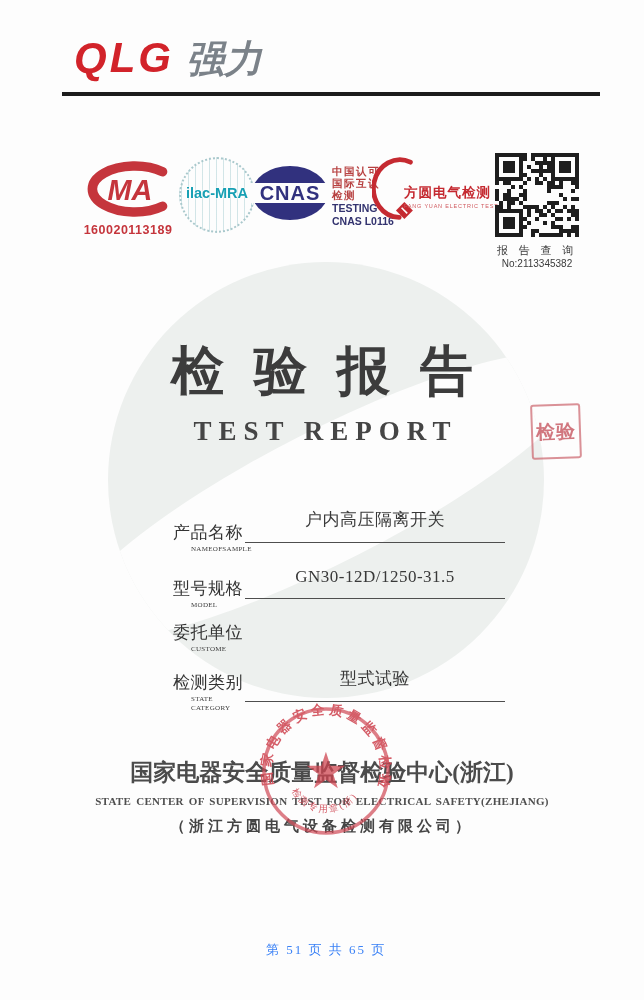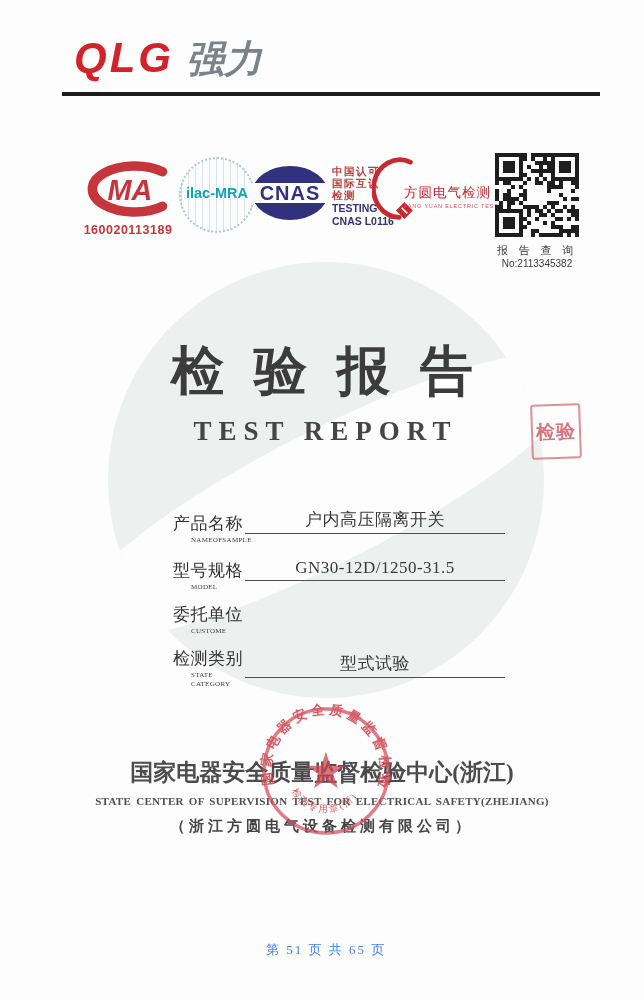--- a/index.html
+++ b/index.html
@@ -34,21 +34,21 @@
   .cnas-label{position:absolute;top:16px;left:0;right:0;text-align:center;
       font-family:"Liberation Sans",sans-serif;font-weight:bold;font-size:20px;color:#31317e;
       letter-spacing:1px;}
   .cnas-text{position:absolute;left:332px;top:165px;line-height:1.15;}
   .cnas-text .cn{font-family:"Liberation Sans",sans-serif;font-weight:bold;font-size:10.5px;
       color:#b74040;letter-spacing:1.5px;}
   .cnas-text .en{font-family:"Liberation Sans",sans-serif;font-weight:bold;font-size:10.5px;
       color:#33336f;margin-top:1px;}
   .fy{position:absolute;left:372px;top:156px;width:120px;}
   .fy-text{position:absolute;left:32px;top:28px;white-space:nowrap;}
-  .fy-cn{font-family:"Liberation Sans",sans-serif;font-weight:normal;font-size:13.5px;color:#c52a31;
+  .fy-cn{font-family:"Liberation Sans",sans-serif;font-weight:bold;font-size:13.5px;color:#c52a31;
       letter-spacing:1px;}
   .fy-en{font-family:"Liberation Sans",sans-serif;font-size:5.5px;color:#d05a5f;
       letter-spacing:0.8px;margin-top:1px;}
   .qr-block{position:absolute;left:491px;top:153px;width:92px;text-align:center;}
   .qr-caption{font-size:11px;color:#3a3a3a;letter-spacing:4px;margin-top:2px;}
   .qr-no{font-family:"Liberation Sans",sans-serif;font-size:10px;color:#3a3a3a;margin-top:0;}
   
   .title{position:absolute;top:336px;left:0;right:0;text-align:center;}
   .title-cn{display:inline-block;font-weight:bold;font-size:53px;color:#3c3c3c;
       letter-spacing:30px;margin-right:-30px;}
@@ -59,21 +59,21 @@
       border:2.5px solid rgba(203,98,107,.7);border-radius:3px;transform:rotate(-2deg);
       display:flex;align-items:center;justify-content:center;z-index:2;}
   .jy span{font-weight:bold;font-size:19px;color:rgba(198,85,95,.8);letter-spacing:1px;}
   
   .form{position:absolute;left:173px;top:508px;width:332px;}
   .frow{display:flex;align-items:flex-end;margin-bottom:13px;}
   .flabel{flex:none;width:72px;}
   .fcn{font-size:17px;color:#333;letter-spacing:0.5px;line-height:20px;}
   .fen{font-size:7px;color:#3c3c3c;letter-spacing:0.3px;line-height:9px;margin-top:2px;padding-left:18px;}
   .fline{flex:1;border-bottom:1.6px solid #4e4e4e;text-align:center;font-size:17px;
-      color:#393939;padding-bottom:2px;margin-bottom:11px;letter-spacing:0.5px;}
+      color:#393939;padding-bottom:11px;margin-bottom:11px;letter-spacing:0.5px;}
   
   .org{position:absolute;top:757px;left:0;right:0;text-align:center;z-index:1;}
   .org-cn{font-weight:bold;font-size:23px;color:#4b4b4b;}
   .org-en{font-weight:bold;font-size:11px;color:#4f4f4f;margin-top:7px;letter-spacing:0.3px;
       word-spacing:2px;}
   .org-sub{font-weight:bold;font-size:15px;color:#454545;margin-top:10px;letter-spacing:4px;}
   .round-stamp{position:absolute;left:257px;top:702px;z-index:2;opacity:.88;}
   
   .footer{position:absolute;top:941px;left:0;right:0;text-align:center;font-size:13px;
       color:#3b82f6;letter-spacing:2px;padding-left:8px;}

